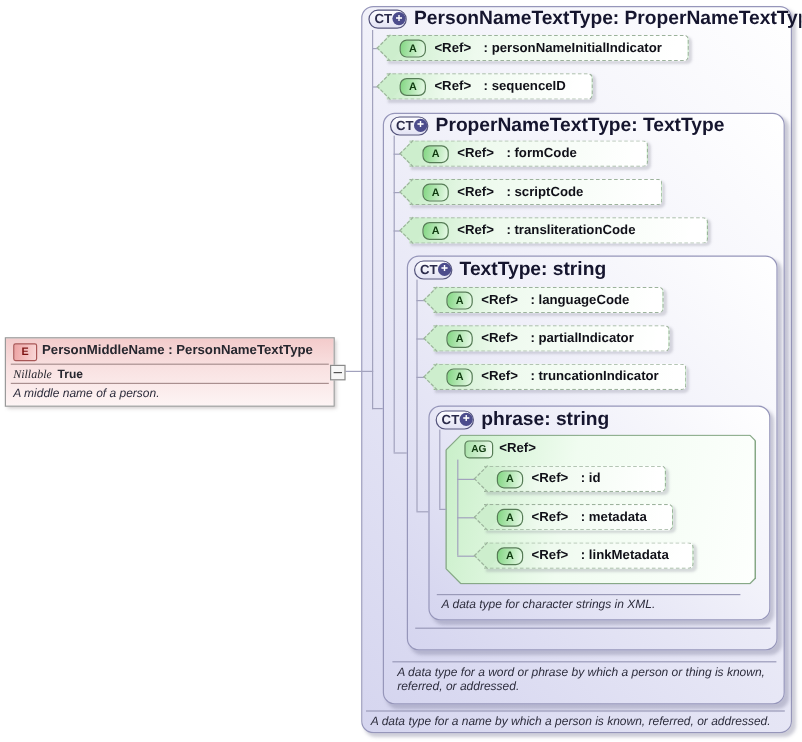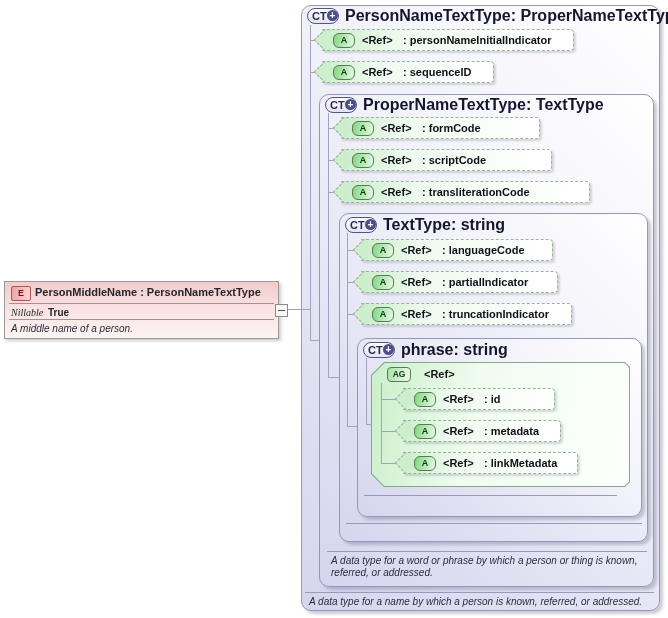--- a/index.html
+++ b/index.html
@@ -37,21 +37,21 @@
   .aname{font-size:11px;font-weight:bold;color:#101018;white-space:nowrap;}
 
   
   .ag-outer{position:absolute;background:#86a886;filter:drop-shadow(2px 2px 2px rgba(100,100,120,.3));
         clip-path:polygon(13px 0,calc(100% - 5px) 0,100% 5px,100% calc(100% - 5px),
                   calc(100% - 5px) 100%,13px 100%,0 calc(100% - 13px),0 13px);}
   .ag-inner{position:absolute;left:1px;top:1px;right:1px;bottom:1px;
         background:linear-gradient(100deg,#c9efc9 0%,#f0fcf0 40%,#fdfffd 100%);
         clip-path:polygon(12.5px 0,calc(100% - 4.5px) 0,100% 4.5px,100% calc(100% - 4.5px),
                   calc(100% - 4.5px) 100%,12.5px 100%,0 calc(100% - 12.5px),0 12.5px);}
-  .ico-ag{width:22px;height:13px;margin-right:13px;border:1px solid #567c56;border-radius:4px;
+  .ico-ag{width:22px;height:13px;margin-right:5px;border:1px solid #567c56;border-radius:4px;
          background:linear-gradient(100deg,#a8e2a8,#eefaee);color:#0f3a0f;
          font-size:8.5px;font-weight:bold;text-align:center;line-height:13px;flex:0 0 auto;}
 
   
   .vline,.hline{position:absolute;background:#a2a2bd;}
   .vline{width:1px;}
   .hline{height:1px;}
   .sep{position:absolute;height:1px;background:#9a9ab8;}
   .ann{position:absolute;font-size:10px;font-style:italic;color:#2c2c3c;line-height:11.5px;}
 
@@ -199,20 +199,21 @@
     <span class="ref">&lt;Ref&gt;</span>
     <span class="aname">: metadata</span>
   </div>
   <div class="attr" style="left:403px;top:452px;width:163px;">
     <span class="ico-a">A</span>
     <span class="ref">&lt;Ref&gt;</span>
     <span class="aname">: linkMetadata</span>
   </div>
 
   <div class="sep" style="left:364px;top:495px;width:253px;"></div>
+  <div class="ann" style="left:368px;top:499px;width:265px;">A data type for character strings in XML.</div>
 
   <div class="sep" style="left:346px;top:523px;width:296px;"></div>
 
   <div class="sep" style="left:327px;top:551px;width:320px;"></div>
   <div class="ann" style="left:331px;top:555px;width:316px;">A data type for a word or phrase by which a person or thing is known, referred, or addressed.</div>
 
   <div class="sep" style="left:305px;top:592px;width:349px;"></div>
   <div class="ann" style="left:309px;top:596px;width:345px;">A data type for a name by which a person is known, referred, or addressed.</div>
 
   <div class="e-box">

